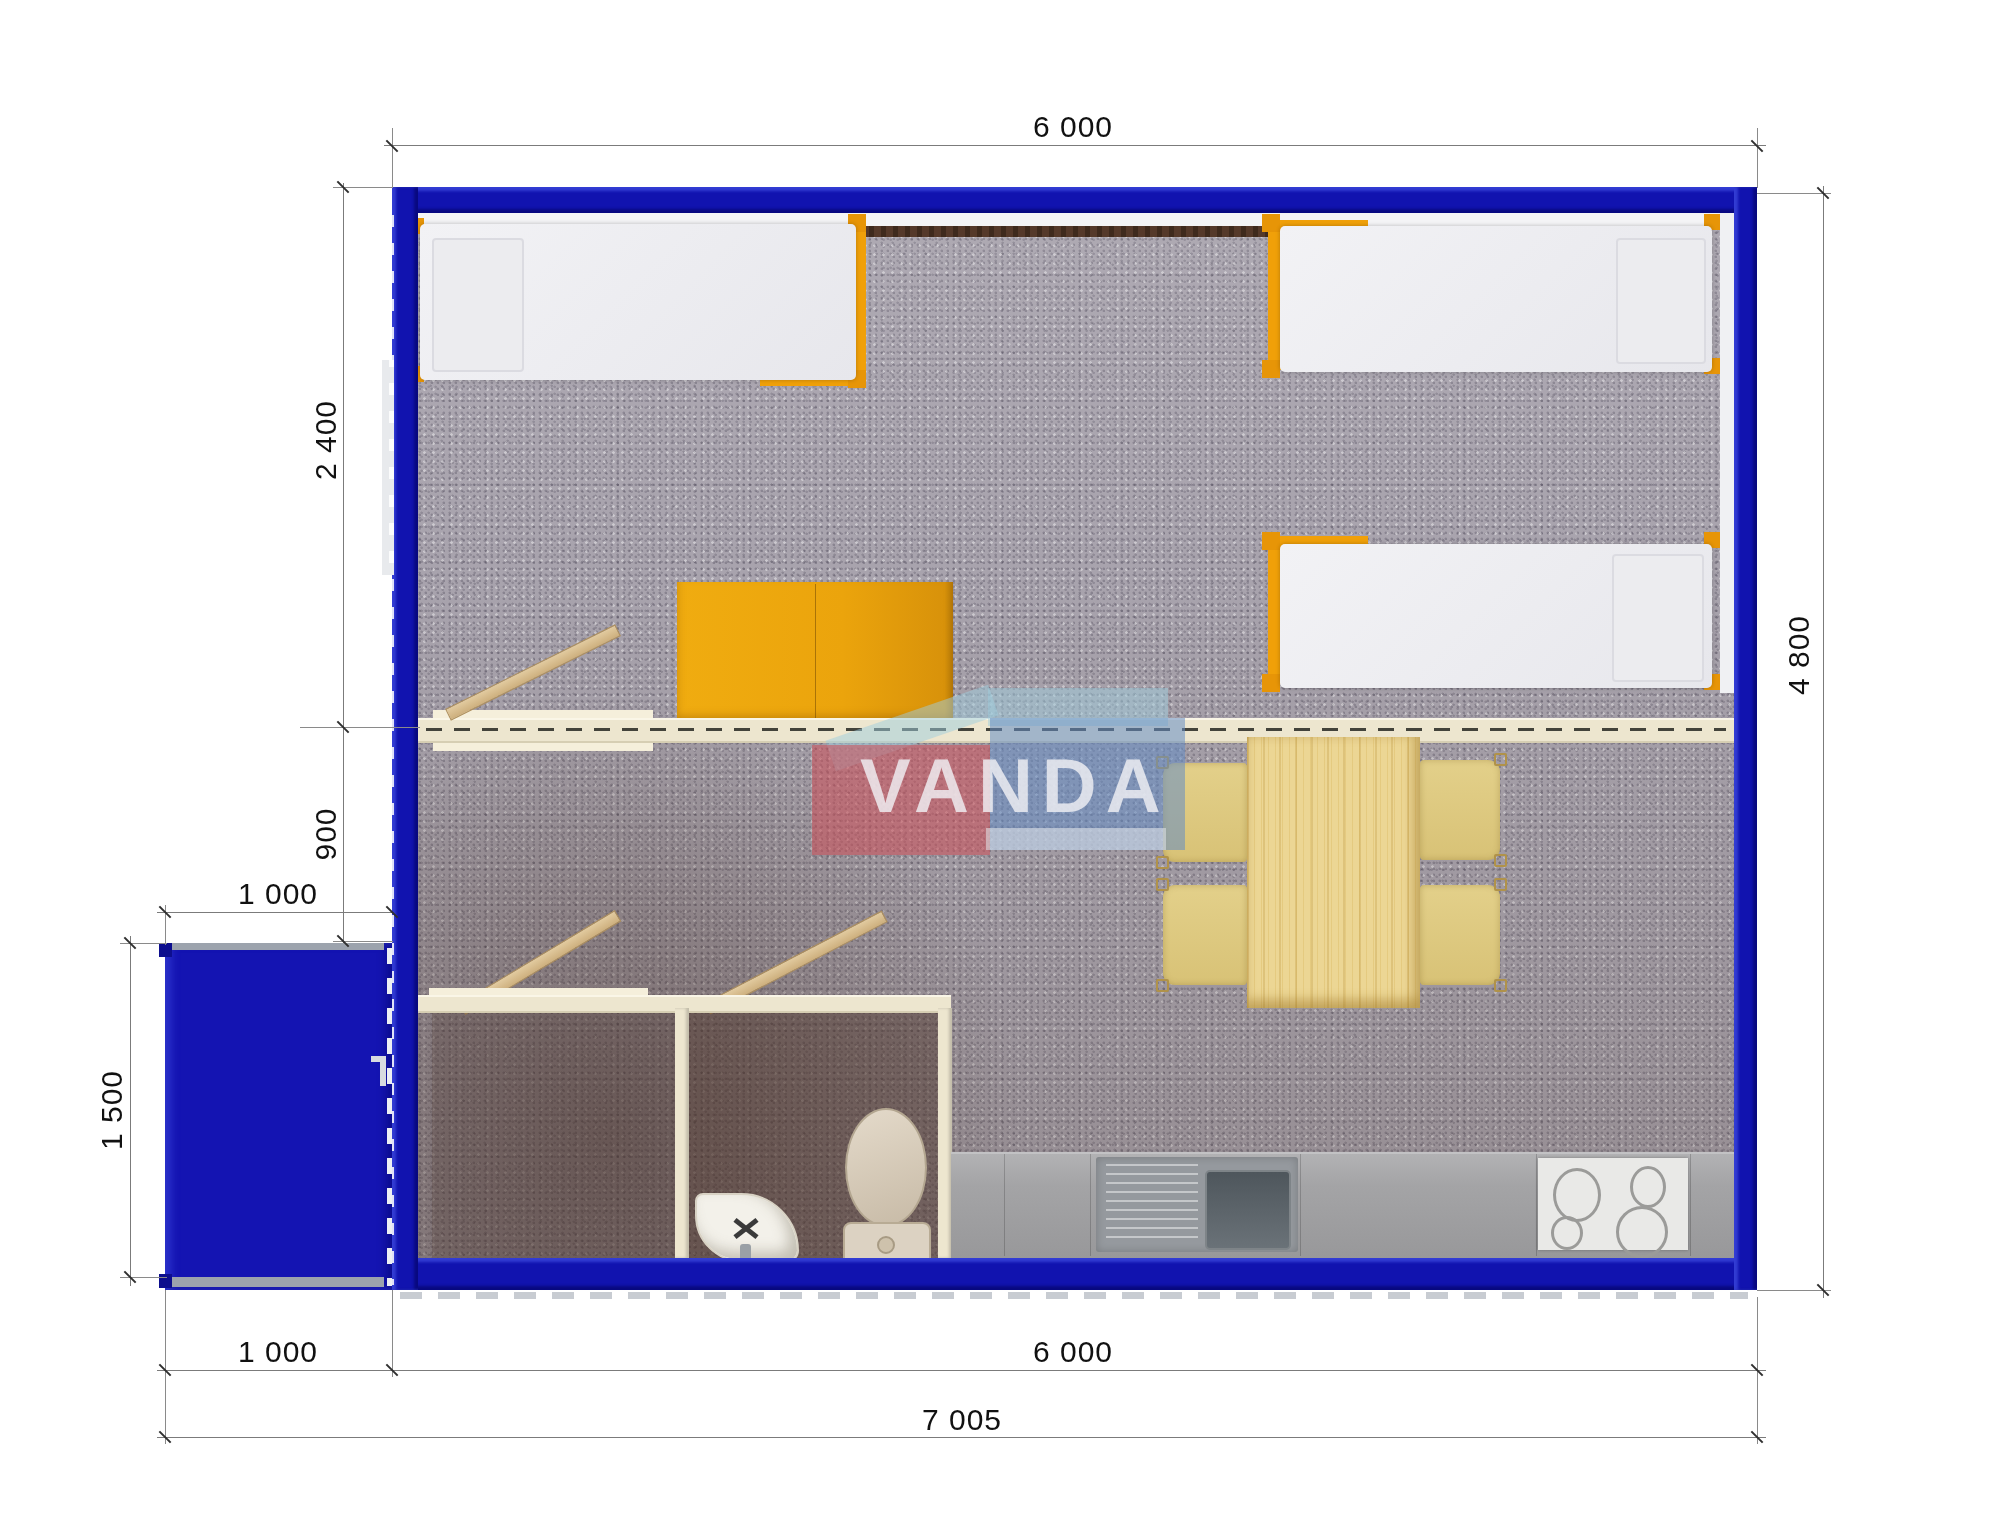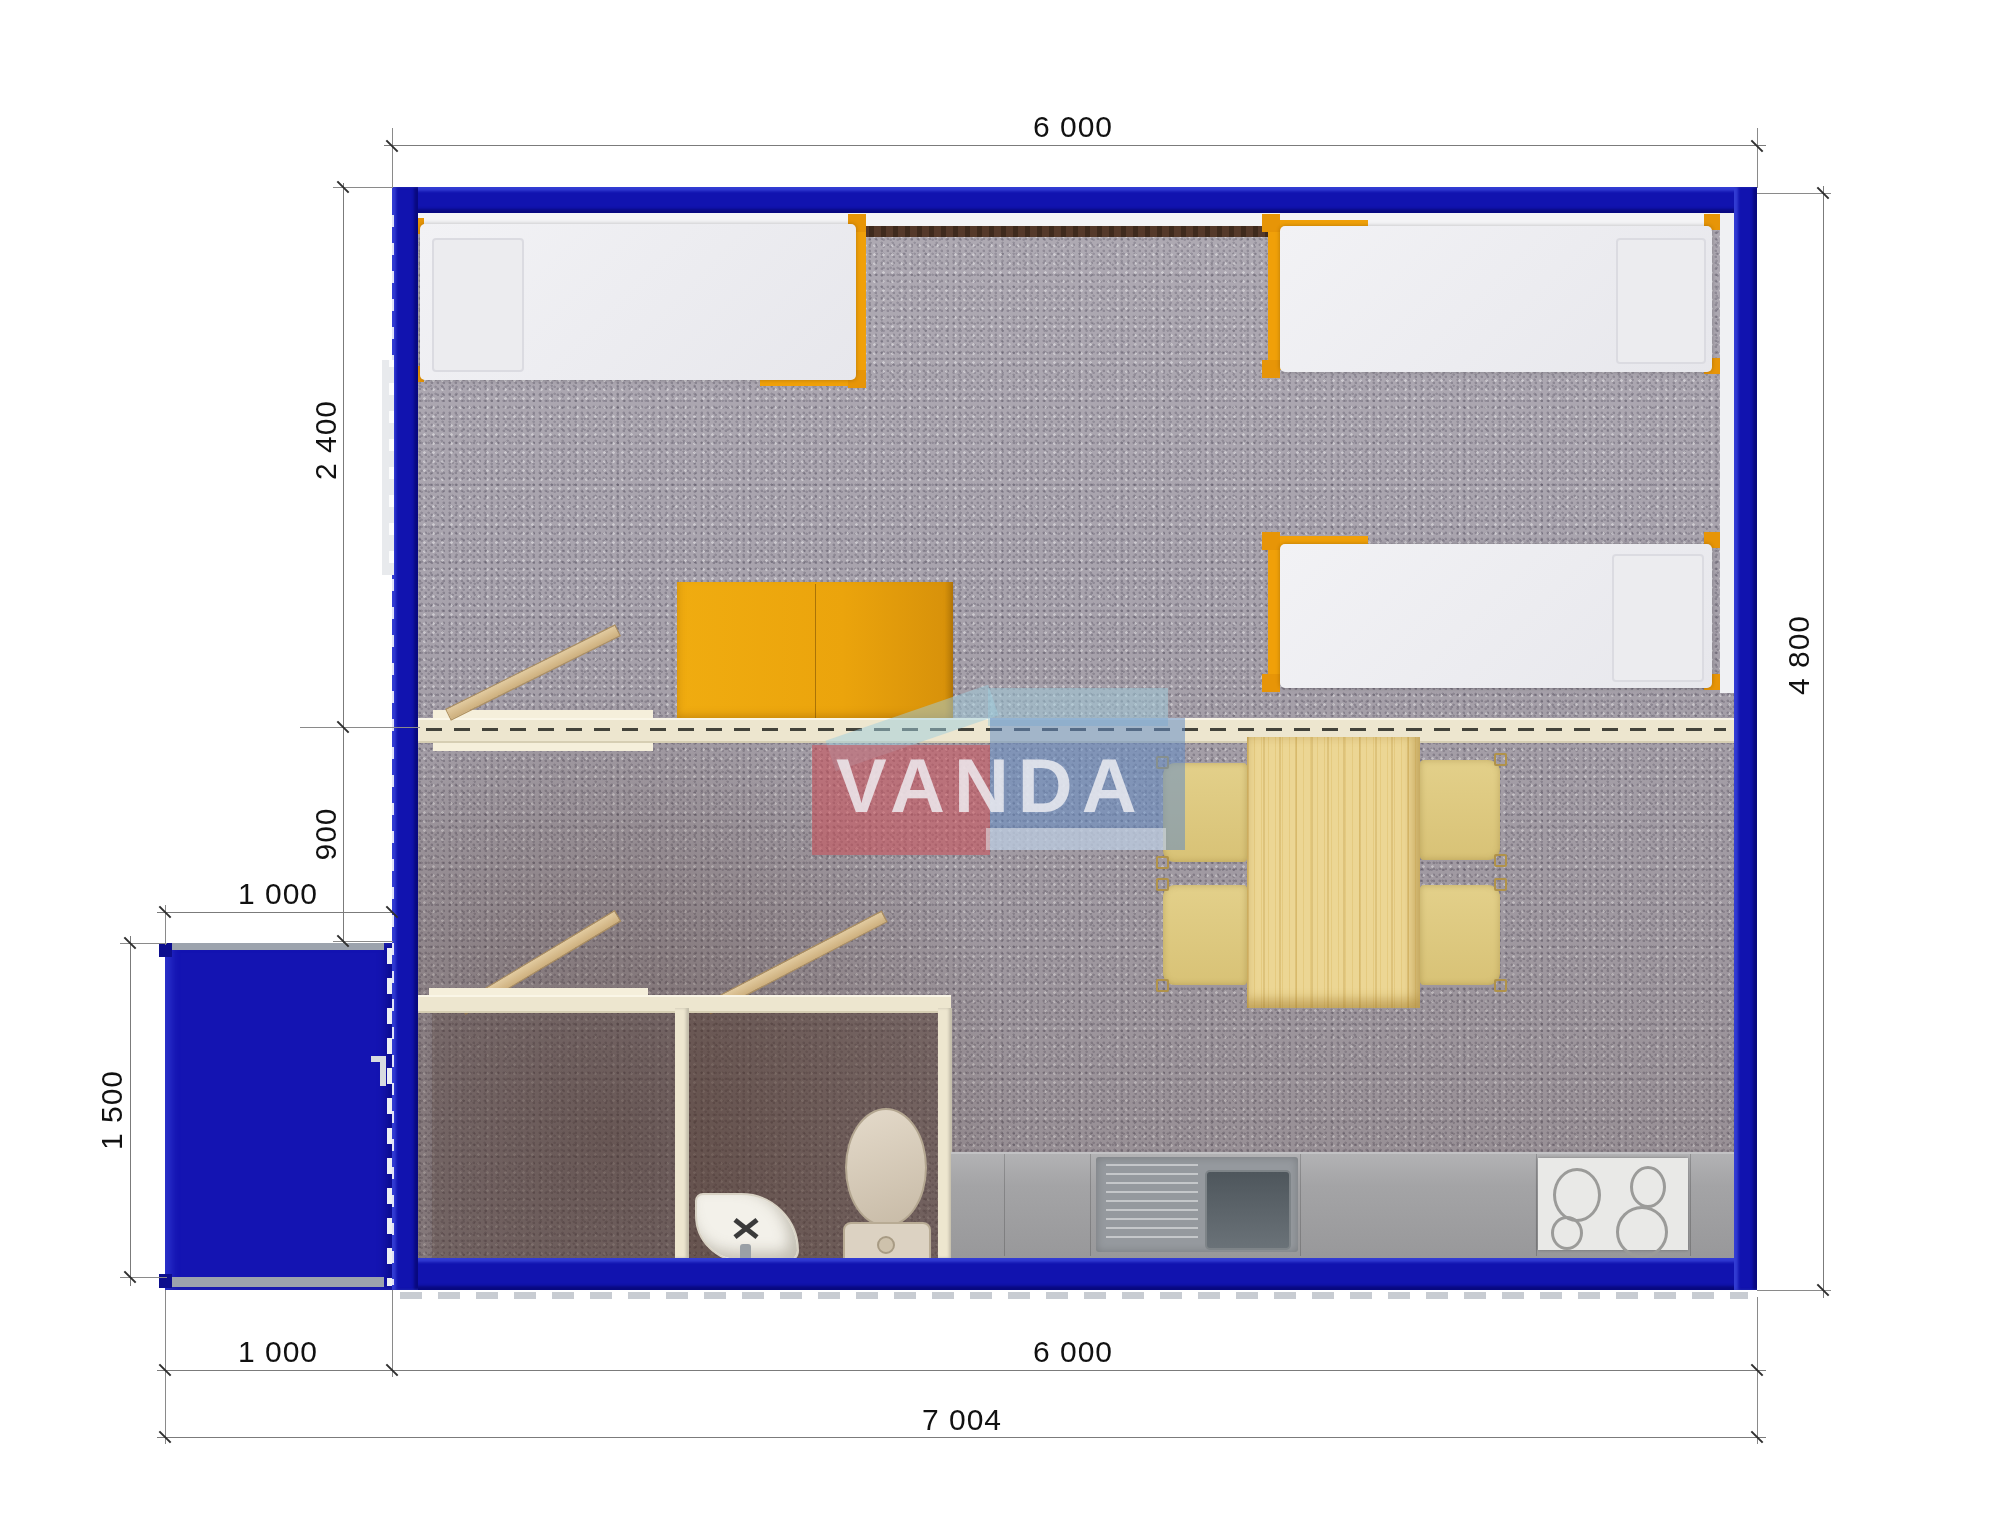--- a/index.html
+++ b/index.html
@@ -34,21 +34,21 @@
          box-shadow:inset 0 0 6px rgba(120,95,30,.35);}
   .chair-l{border-radius:12px 4px 4px 12px;}
   .chair-r{border-radius:4px 12px 12px 4px;}
   .chair:before,.chair:after{content:"";position:absolute;width:9px;height:9px;
          border:2px solid #B0924A;border-radius:2px;background:transparent;}
   .chair-l:before{left:-7px;top:-7px;} .chair-l:after{left:-7px;bottom:-7px;}
   .chair-r:before{right:-7px;top:-7px;} .chair-r:after{right:-7px;bottom:-7px;}
   .seam{position:absolute;width:1px;background:rgba(0,0,0,.18);}
   .burner{position:absolute;border:3px solid #9B9B99;border-radius:50%;}
   .wm-text{position:absolute;font-size:76px;font-weight:bold;letter-spacing:9px;
-           color:rgba(240,240,244,.82);}
+           color:rgba(240,240,244,.82);margin-left:24px;}
 </style>
 </head>
 <body>
 
 <div id="stage">
 
   <div class="abs speckle" style="left:418px;top:213px;width:1316px;height:1045px;"></div>
   <div class="abs" style="left:418px;top:213px;width:1316px;height:1045px;
               background:linear-gradient(180deg,rgba(255,255,255,.07) 0%,rgba(0,0,0,0) 35%,rgba(70,45,30,.10) 72%,rgba(70,45,30,.20) 100%);"></div>
   <div class="abs" style="left:418px;top:700px;width:600px;height:558px;
@@ -245,16 +245,16 @@
     <div class="dl" style="left:157px;top:1370px;width:1609px;height:1px;"></div>
     <div class="tick" style="left:165px;top:1370px;"></div>
     <div class="tick" style="left:392px;top:1370px;"></div>
     <div class="tick" style="left:1757px;top:1370px;"></div>
     <div class="dimtext" style="left:278px;top:1352px;">1 000</div>
     <div class="dimtext" style="left:1073px;top:1352px;">6 000</div>
 
     <div class="dl" style="left:157px;top:1437px;width:1609px;height:1px;"></div>
     <div class="tick" style="left:165px;top:1437px;"></div>
     <div class="tick" style="left:1757px;top:1437px;"></div>
-    <div class="dimtext" style="left:962px;top:1420px;">7 004</div>
+    <div class="dimtext" style="left:962px;top:1420px;">7 005</div>
   </div>
 
 </div>
 
 </body></html>

